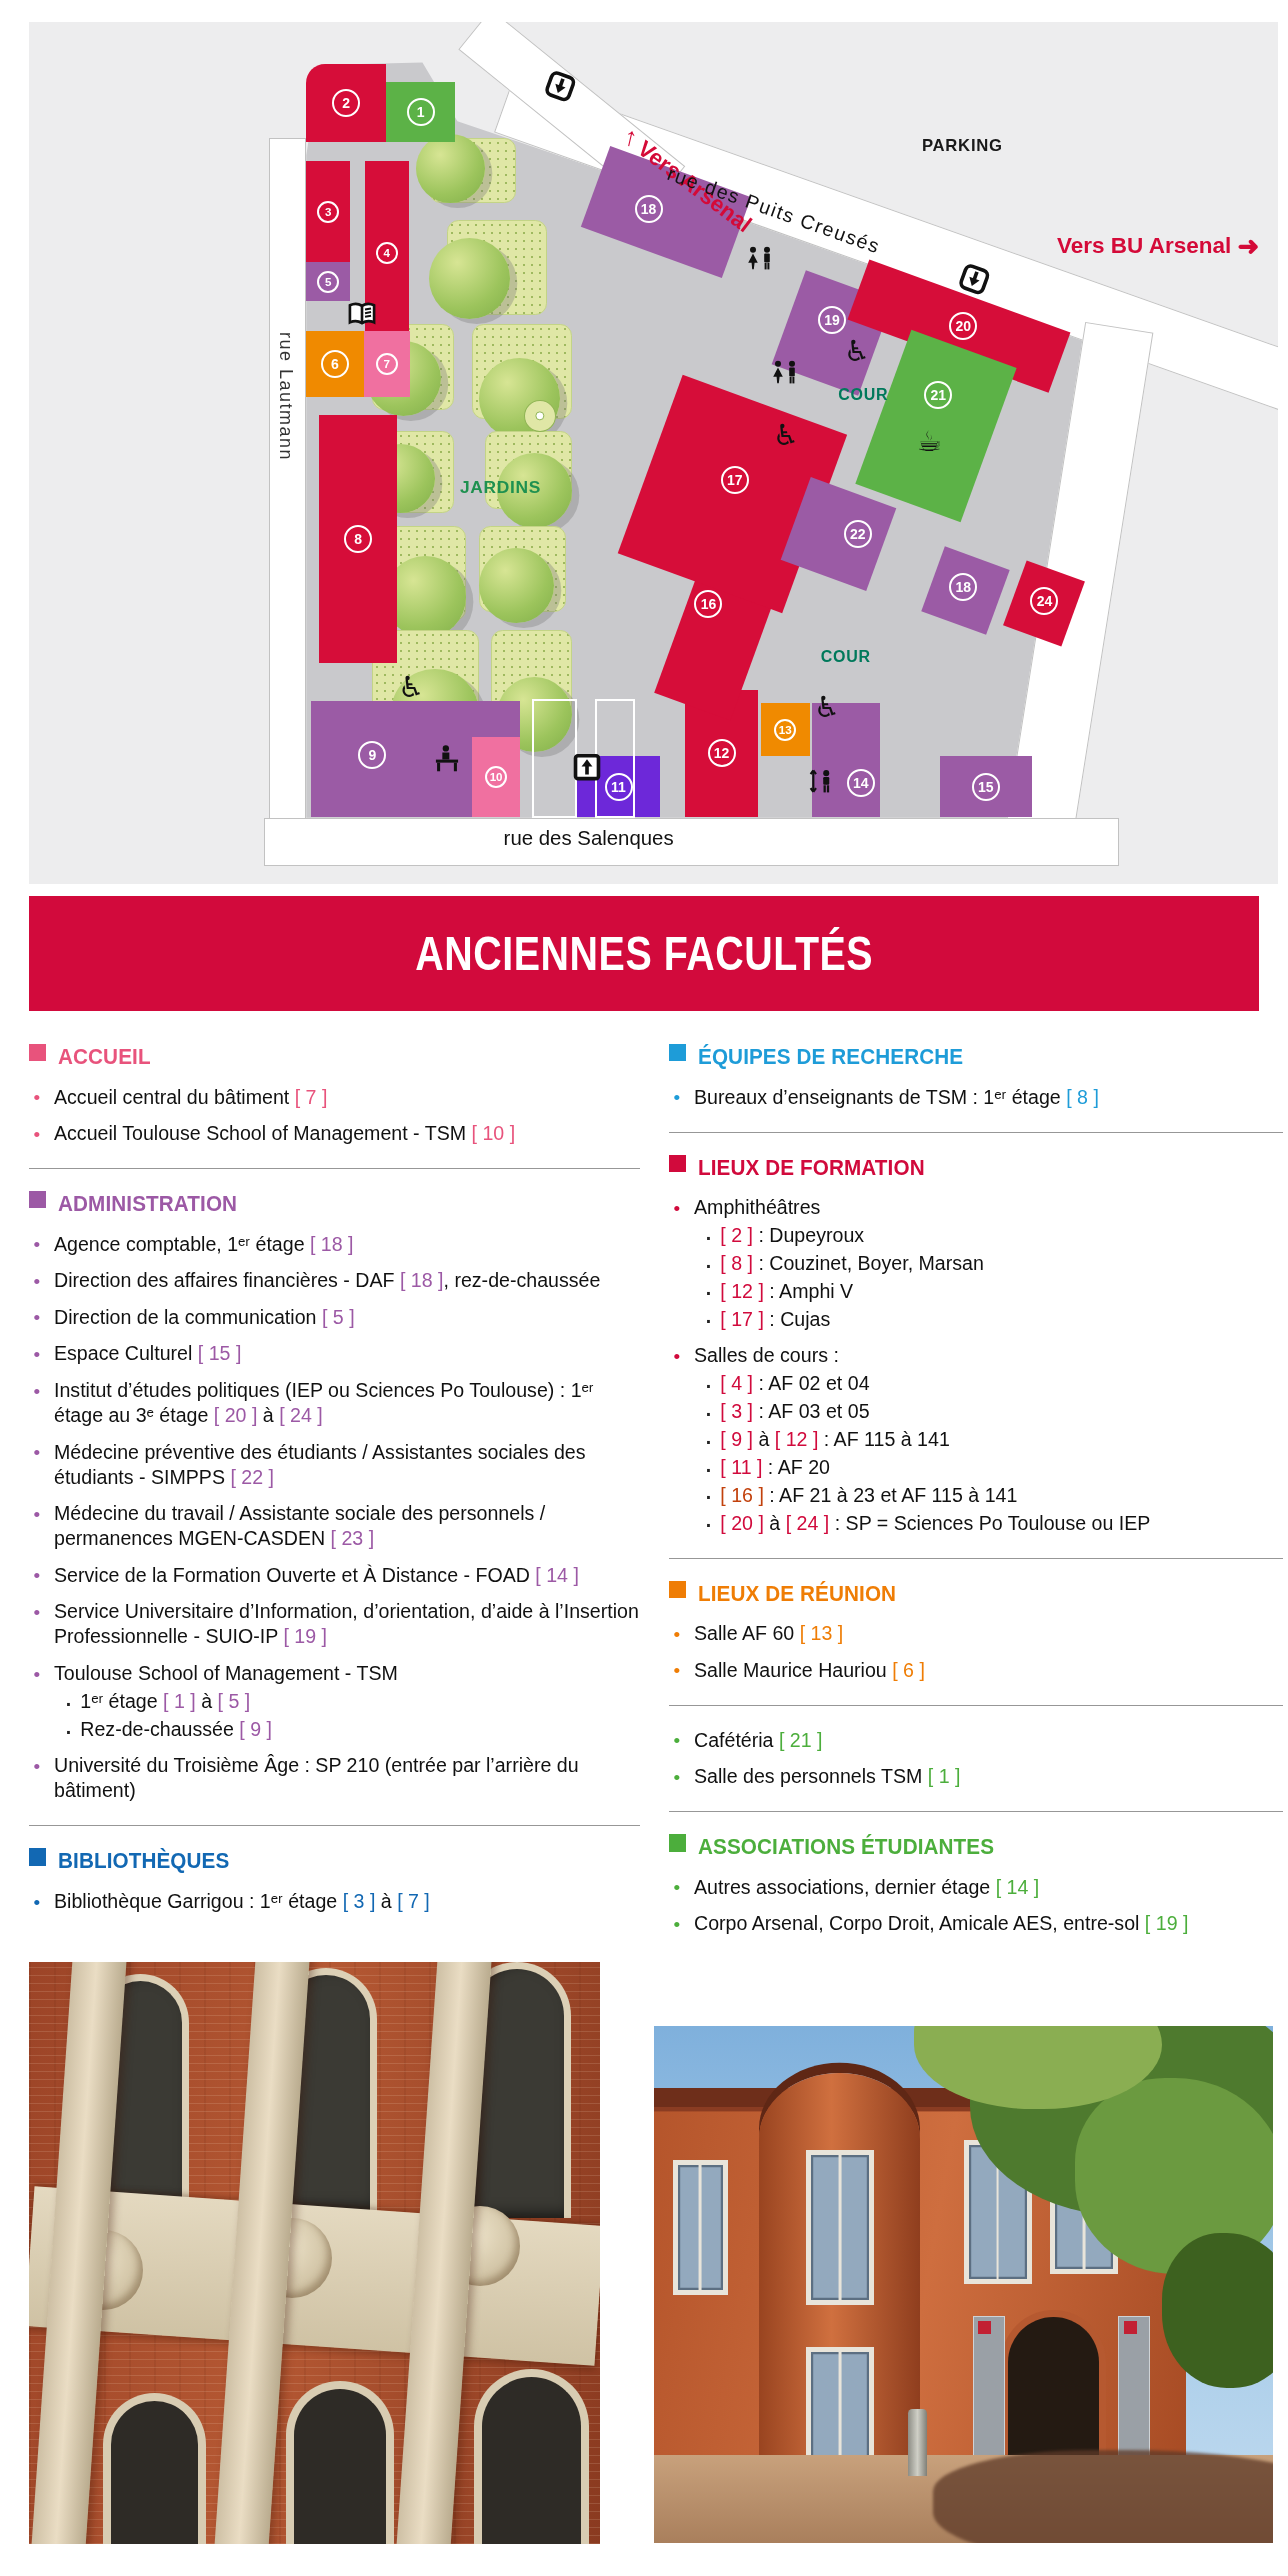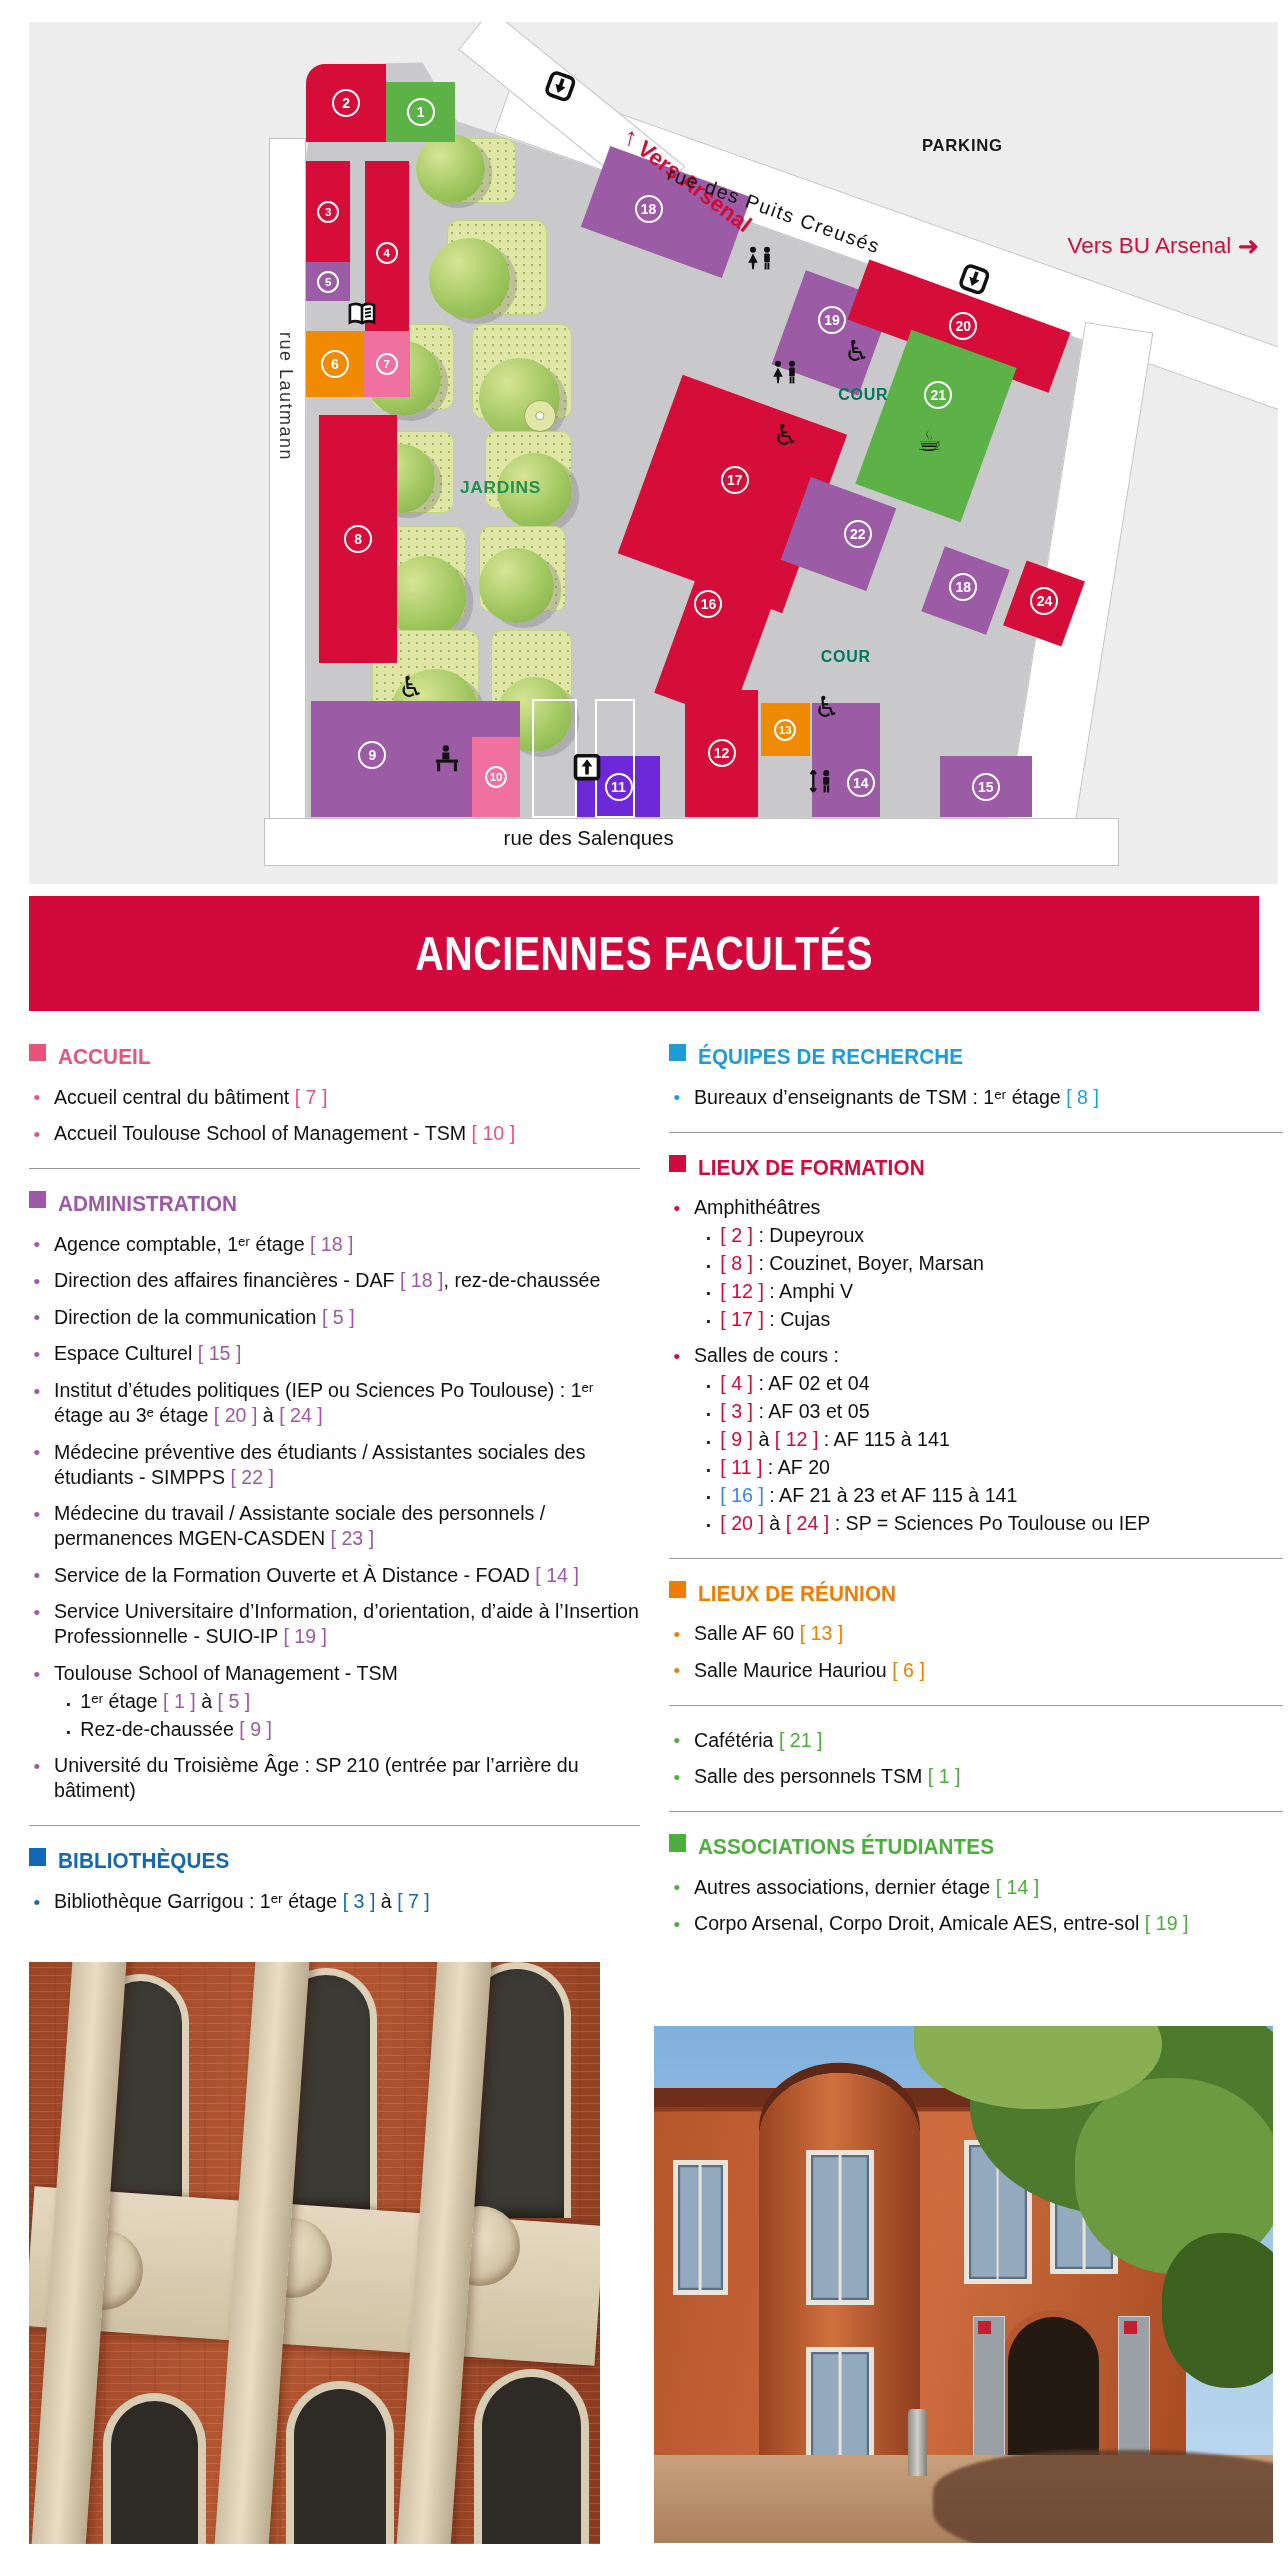--- a/index.html
+++ b/index.html
@@ -253,21 +253,21 @@
           </svg></div>
       </div>
 
     <div class="mlabel" style="left:71.5%;top:13.2%;font-weight:bold;font-size:16.7px;letter-spacing:0.7px;">PARKING</div>
 
     <div class="mlabel" style="left:48.5%;top:11.5%;transform:rotate(37deg);transform-origin:0 0;color:#D40A38;font-weight:bold;font-size:22.5px;">
       <span style="display:inline-block;transform:rotate(-24deg);font-size:26px;">↑</span>
       <span>Vers Arsenal</span>
     </div>
 
-    <div class="mlabel" style="right:1.5%;top:24.2%;color:#D40A38;font-weight:normal;font-size:22.5px;">
+    <div class="mlabel" style="right:1.5%;top:24.2%;color:#D40A38;font-weight:bold;font-size:22.5px;">
       <span>Vers BU Arsenal</span>
       <span style="font-size:26px;vertical-align:-2.2px;">➜</span>
     </div>
 
     <div class="mlabel" style="left:51.5%;top:16.2%;transform:rotate(19.5deg);transform-origin:0 0;font-size:19.6px;letter-spacing:1.5px;color:#111;">rue des Puits Creusés</div>
 
     <div class="mlabel" style="left:19.7%;top:36%;writing-mode:vertical-rl;font-size:18px;letter-spacing:1.5px;color:#333;">rue Lautmann</div>
 
     <div class="mlabel" style="left:38%;top:93.4%;font-size:20.4px;color:#111;">rue des Salenques</div>
 
@@ -351,21 +351,21 @@
           <span class="dot">.</span><span class="ref" style="color:#D10A3C">[ 2 ]</span> : Dupeyroux</div><div class="subitem">
           <span class="dot">.</span><span class="ref" style="color:#D10A3C">[ 8 ]</span> : Couzinet, Boyer, Marsan</div><div class="subitem">
           <span class="dot">.</span><span class="ref" style="color:#D10A3C">[ 12 ]</span> : Amphi V</div><div class="subitem">
           <span class="dot">.</span><span class="ref" style="color:#D10A3C">[ 17 ]</span> : Cujas</div></div>
         <div class="item">
         <span class="bull" style="color:#D10A3C">•</span>Salles de cours :<div class="subitem">
           <span class="dot">.</span><span class="ref" style="color:#D10A3C">[ 4 ]</span> : AF 02 et 04</div><div class="subitem">
           <span class="dot">.</span><span class="ref" style="color:#D10A3C">[ 3 ]</span> : AF 03 et 05</div><div class="subitem">
           <span class="dot">.</span><span class="ref" style="color:#D10A3C">[ 9 ]</span> à <span class="ref" style="color:#D10A3C">[ 12 ]</span> : AF 115 à 141</div><div class="subitem">
           <span class="dot">.</span><span class="ref" style="color:#D10A3C">[ 11 ]</span> : AF 20</div><div class="subitem">
-          <span class="dot">.</span><span class="ref" style="color:#3b82f6">[ 16 ]</span> : AF 21 à 23 et AF 115 à 141</div><div class="subitem">
+          <span class="dot">.</span><span class="ref" style="color:#c2410c">[ 16 ]</span> : AF 21 à 23 et AF 115 à 141</div><div class="subitem">
           <span class="dot">.</span><span class="ref" style="color:#D10A3C">[ 20 ]</span> à <span class="ref" style="color:#D10A3C">[ 24 ]</span> : SP = Sciences Po Toulouse ou IEP</div></div>
       </div>
       <div class="sect">
         <div class="sect-head">
       <span class="sect-sq" style="background:#EF7D05"></span>
       <span class="sect-title" style="color:#EF7D05">LIEUX DE RÉUNION</span>
         </div>
         <div class="item">
         <span class="bull" style="color:#EF7D05">•</span>Salle AF 60 <span class="ref" style="color:#EF7D05">[ 13 ]</span></div>
         <div class="item">

